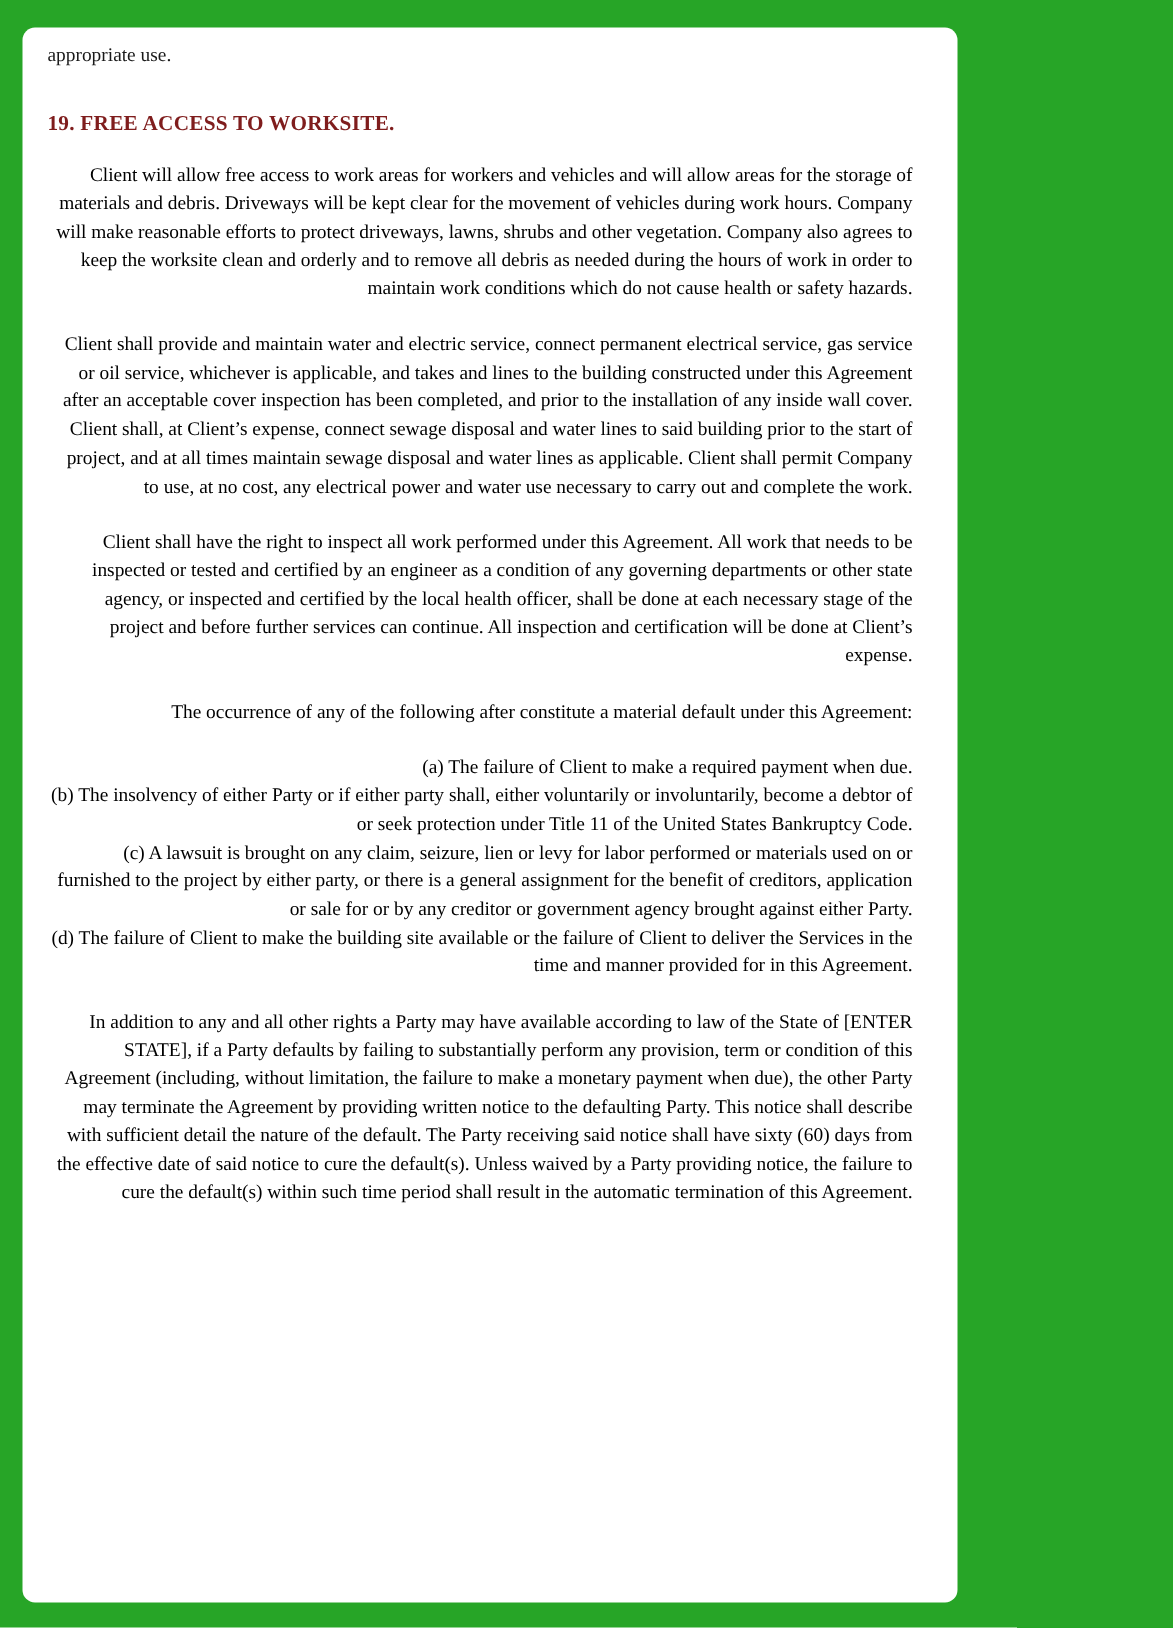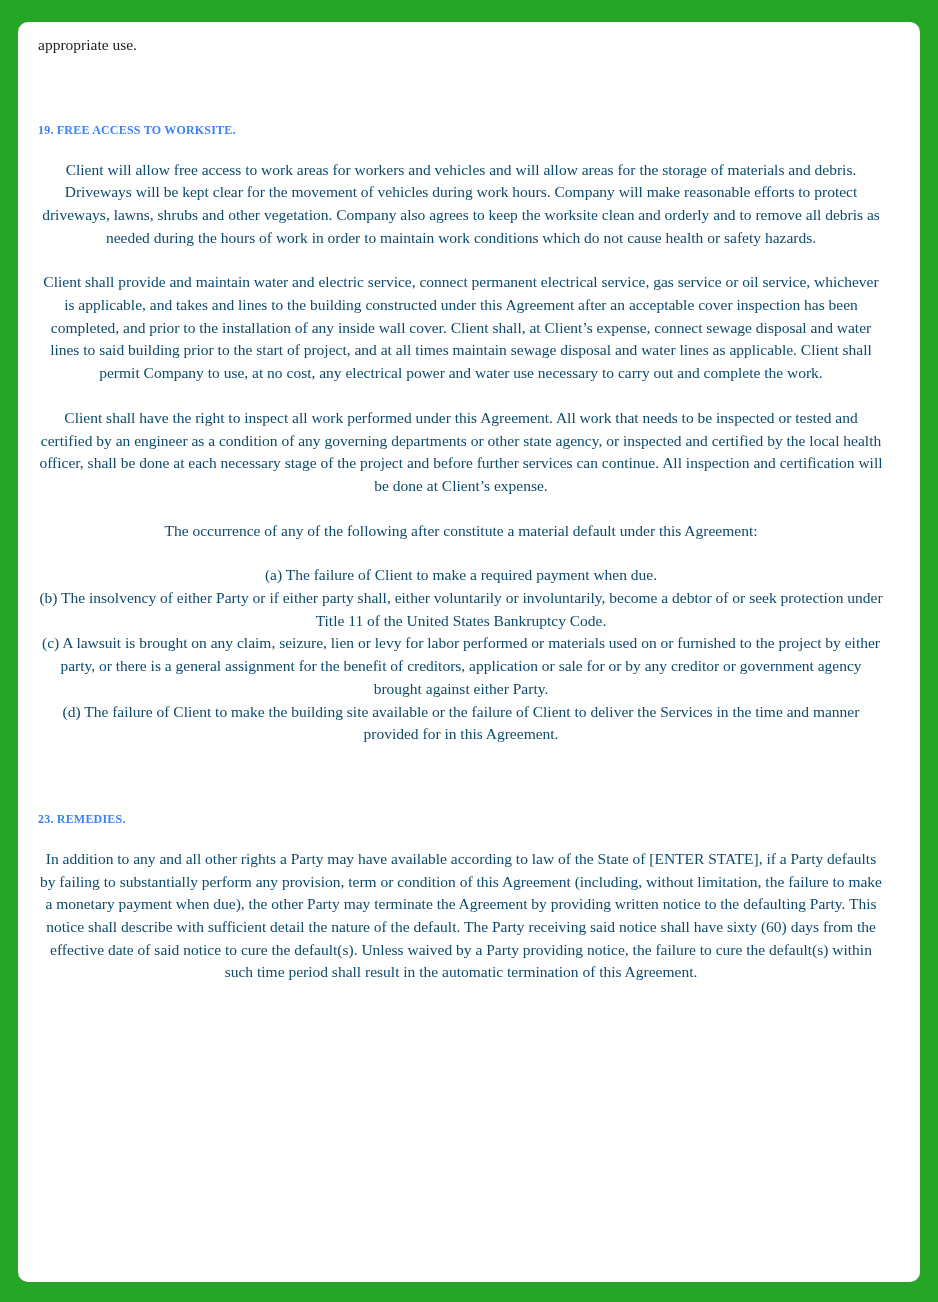--- a/index.html
+++ b/index.html
@@ -7,49 +7,49 @@
   body {
     background: #27a527;
     font-family: "Liberation Serif", "DejaVu Serif", serif;
     position: relative;
     overflow: hidden;
   }
   .paper {
     position: absolute;
     left: 18px;
     top: 22px;
-    width: 902px;
+    width: 748px;
     height: 1260px;
     background: #ffffff;
     border-radius: 10px;
     padding: 10px 20px 24px 20px;
     overflow: hidden;
     color: #1a1a1a;
   }
   .fragment {
     font-size: 15.5px;
     line-height: 22.5px;
     margin-top: 2px;
     color: #1a1a1a;
   }
   .section-heading {
-    font-size: 12px;
+    font-size: 17px;
     font-weight: bold;
     letter-spacing: 0.2px;
-    margin-top: 66px;
+    margin-top: 32px;
     margin-bottom: 21px;
-    color: #3b82f6;
+    color: #7f1d1d;
   }
   .section-paragraphs p {
     font-size: 15.5px;
     line-height: 22.7px;
     margin: 0 16px 22px 0;
     white-space: pre-line;
-    text-align: center;
-    color: #0c4a6e;
+    text-align: right;
+    color: #000000;
   }
 </style>
 </head>
 <body style="background: rgb(39, 165, 39);">
 
 <div class="paper" style="background: rgb(255, 255, 255);">
   <p class="fragment">appropriate use.</p>
 
   <div>
   <section class="doc-section">
@@ -75,19 +75,18 @@
     <div class="section-paragraphs">
           <p>The occurrence of any of the following after constitute a material default under this Agreement:</p>
           <p>(a) The failure of Client to make a required payment when due.
 (b) The insolvency of either Party or if either party shall, either voluntarily or involuntarily, become a debtor of or seek protection under Title 11 of the United States Bankruptcy Code.
 (c) A lawsuit is brought on any claim, seizure, lien or levy for labor performed or materials used on or furnished to the project by either party, or there is a general assignment for the benefit of creditors, application or sale for or by any creditor or government agency brought against either Party.
 (d) The failure of Client to make the building site available or the failure of Client to deliver the Services in the time and manner provided for in this Agreement.</p>
         </div>
   </section>
 
   <section class="doc-section">
-    <h2 class="section-heading">23. REMEDIES.</h2>
     <div class="section-paragraphs">
           <p>In addition to any and all other rights a Party may have available according to law of the State of [ENTER STATE], if a Party defaults by failing to substantially perform any provision, term or condition of this Agreement (including, without limitation, the failure to make a monetary payment when due), the other Party may terminate the Agreement by providing written notice to the defaulting Party. This notice shall describe with sufficient detail the nature of the default. The Party receiving said notice shall have sixty (60) days from the effective date of said notice to cure the default(s). Unless waived by a Party providing notice, the failure to cure the default(s) within such time period shall result in the automatic termination of this Agreement.</p>
         </div>
   </section>
 </div>
 </div>
 
 </body></html>

